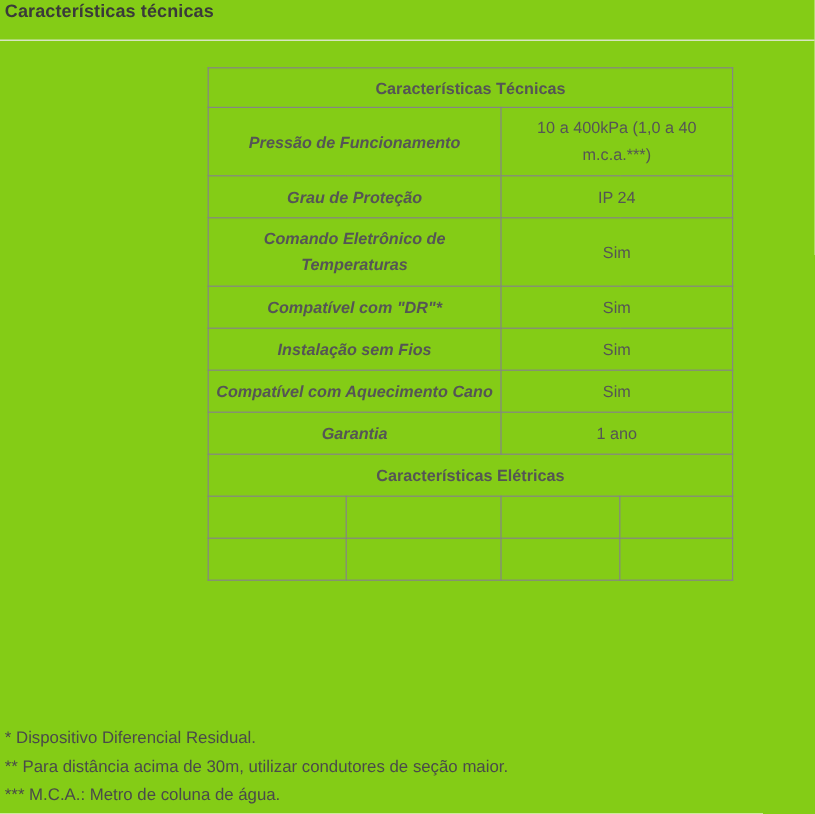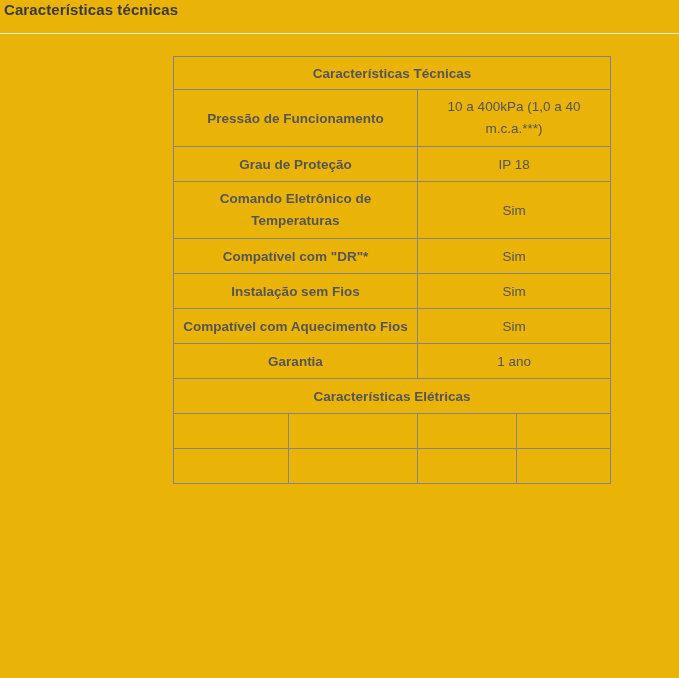--- a/index.html
+++ b/index.html
@@ -6,21 +6,21 @@
   html, body {
     margin: 0;
     padding: 0;
     background: #ffffff;
     font-family: "Liberation Sans", sans-serif;
   }
   .page {
     position: relative;
     width: 679px;
     height: 678px;
-    background: #eab308;
+    background: #84cc16;
     overflow: hidden;
   }
   .page-title {
     position: absolute;
     top: 0px;
     left: 4px;
     font-size: 15px;
     font-weight: 700;
     color: #3a3a3a;
     line-height: 19px;
@@ -57,20 +57,21 @@
   tr.row-t  { height: 57px; }
   tr.row-h  { height: 33px; }
   .hdr {
     font-weight: 700;
     color: #404040;
     font-size: 14px;
   }
   .lbl {
     font-weight: 700;
     color: #4a4a4a;
+    font-style: italic;
   }
   .val {
     font-weight: 400;
     color: #5a5a5a;
   }
   .wrap {
     white-space: pre-line;
     line-height: 1.65;
   }
   .footnotes {
@@ -105,37 +106,37 @@
         <td colspan="4" class="hdr">Características Técnicas</td>
       </tr>
 
       <tr class="row-t">
         <td colspan="2" class="lbl">Pressão de Funcionamento</td>
         <td colspan="2" class="val wrap">10 a 400kPa (1,0 a 40
 m.c.a.***)</td>
       </tr>
       <tr class="row-s">
         <td colspan="2" class="lbl">Grau de Proteção</td>
-        <td colspan="2" class="val">IP 18</td>
+        <td colspan="2" class="val">IP 24</td>
       </tr>
       <tr class="row-t">
         <td colspan="2" class="lbl wrap">Comando Eletrônico de
 Temperaturas</td>
         <td colspan="2" class="val">Sim</td>
       </tr>
       <tr class="row-s">
         <td colspan="2" class="lbl">Compatível com "DR"*</td>
         <td colspan="2" class="val">Sim</td>
       </tr>
       <tr class="row-s">
         <td colspan="2" class="lbl">Instalação sem Fios</td>
         <td colspan="2" class="val">Sim</td>
       </tr>
       <tr class="row-s">
-        <td colspan="2" class="lbl">Compatível com Aquecimento Fios</td>
+        <td colspan="2" class="lbl">Compatível com Aquecimento Cano</td>
         <td colspan="2" class="val">Sim</td>
       </tr>
       <tr class="row-s">
         <td colspan="2" class="lbl">Garantia</td>
         <td colspan="2" class="val">1 ano</td>
       </tr>
 
       <tr class="row-s">
         <td colspan="4" class="hdr">Características Elétricas</td>
       </tr>
@@ -151,14 +152,19 @@
         <td></td>
         <td></td>
         <td></td>
         <td></td>
       </tr>
 
     </tbody>
       </table>
   </div>
 
+  <div class="footnotes">
+    <div>* Dispositivo Diferencial Residual.</div>
+    <div>** Para distância acima de 30m, utilizar condutores de seção maior.</div>
+    <div>*** M.C.A.: Metro de coluna de água.</div>
+  </div>
 
 </div>
 
 </body></html>

